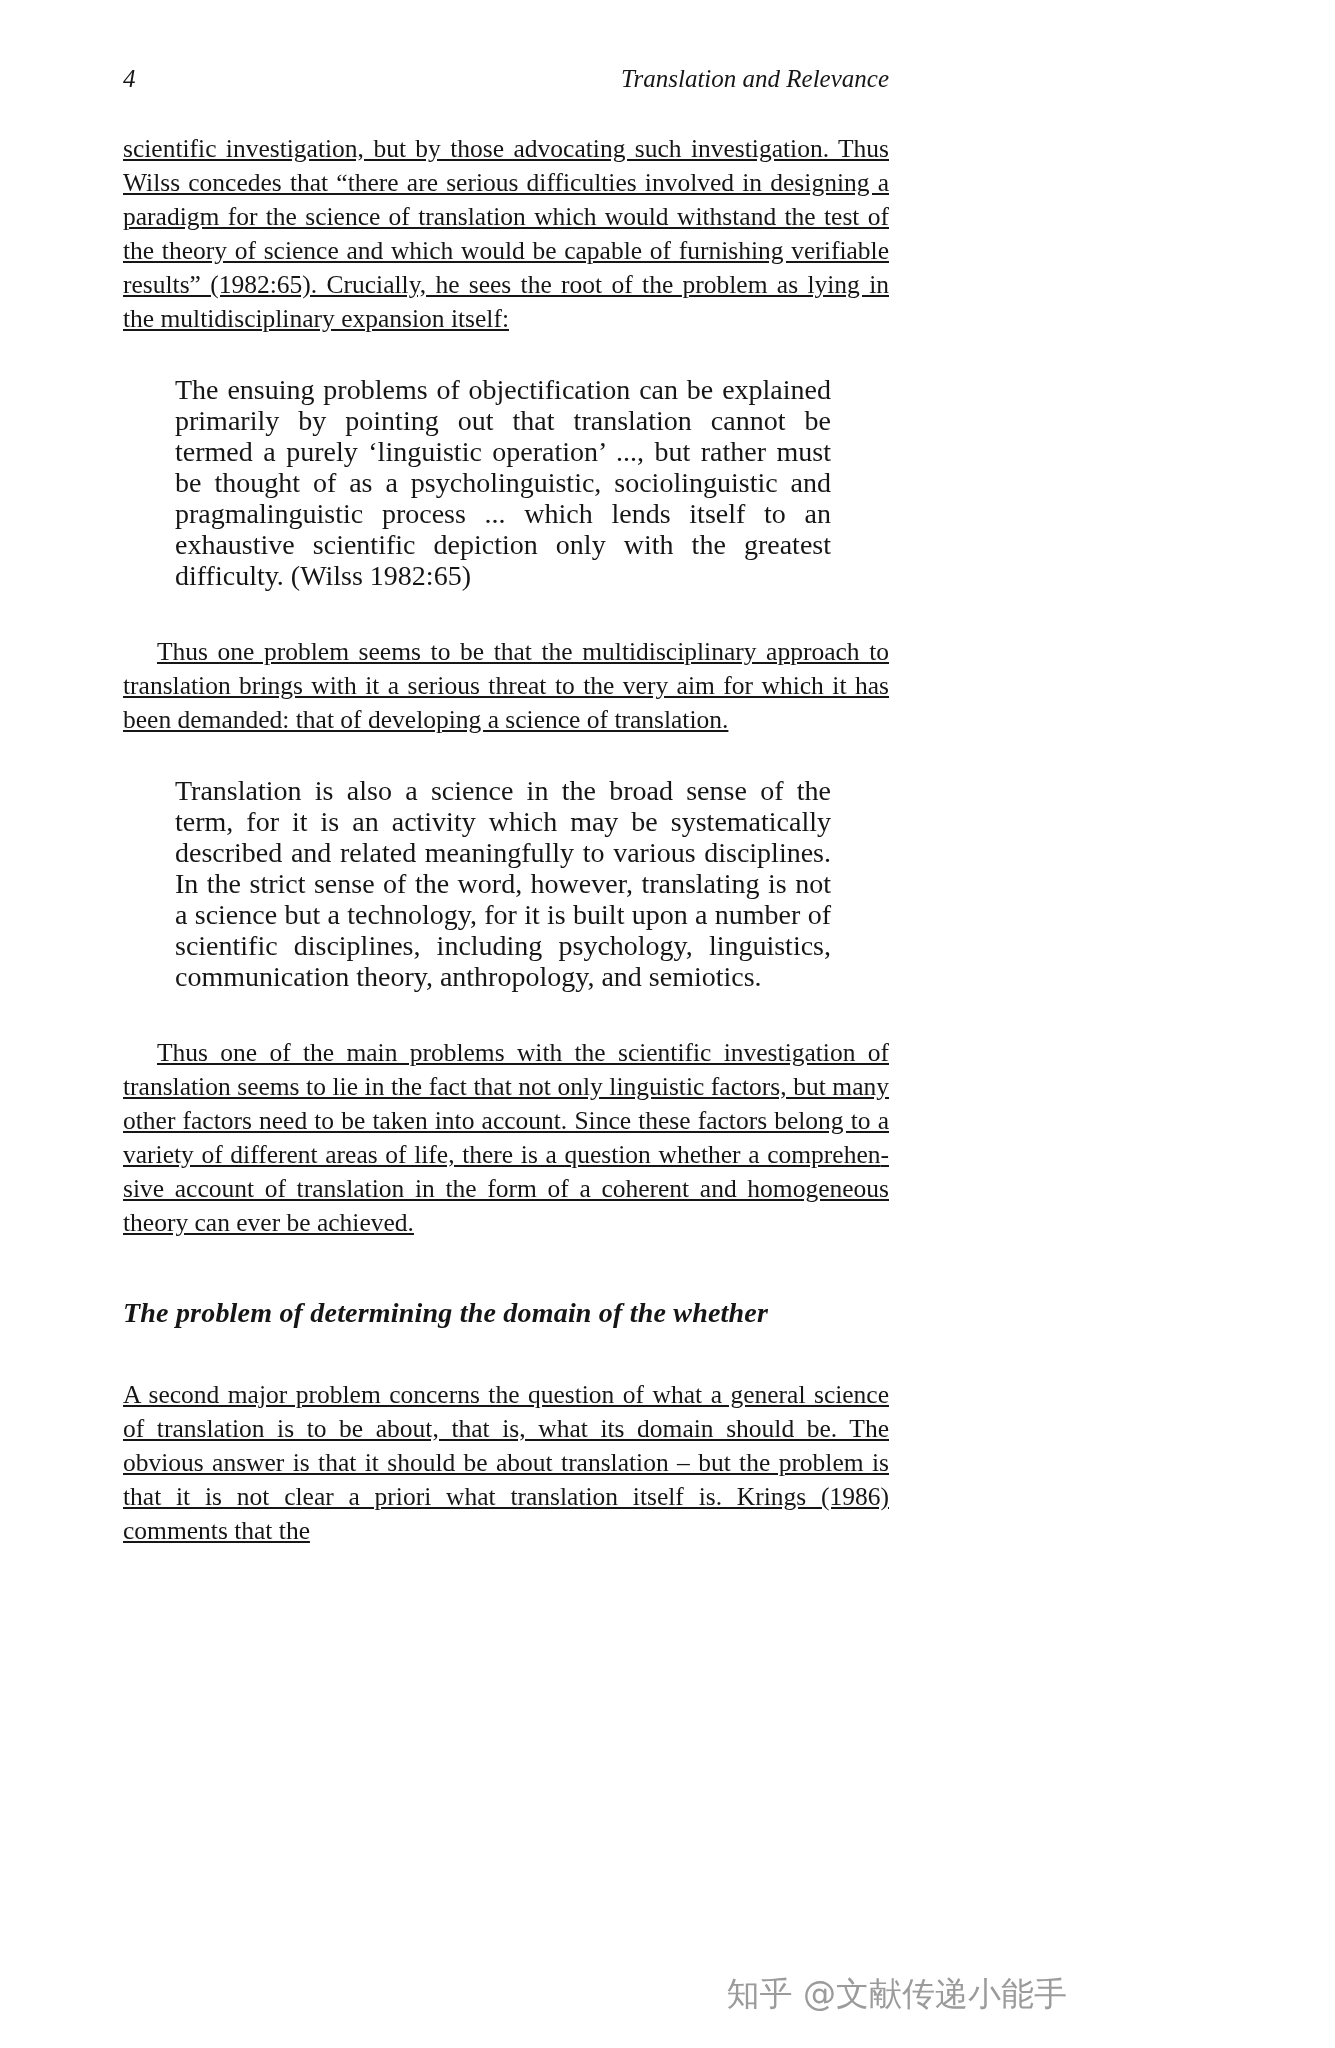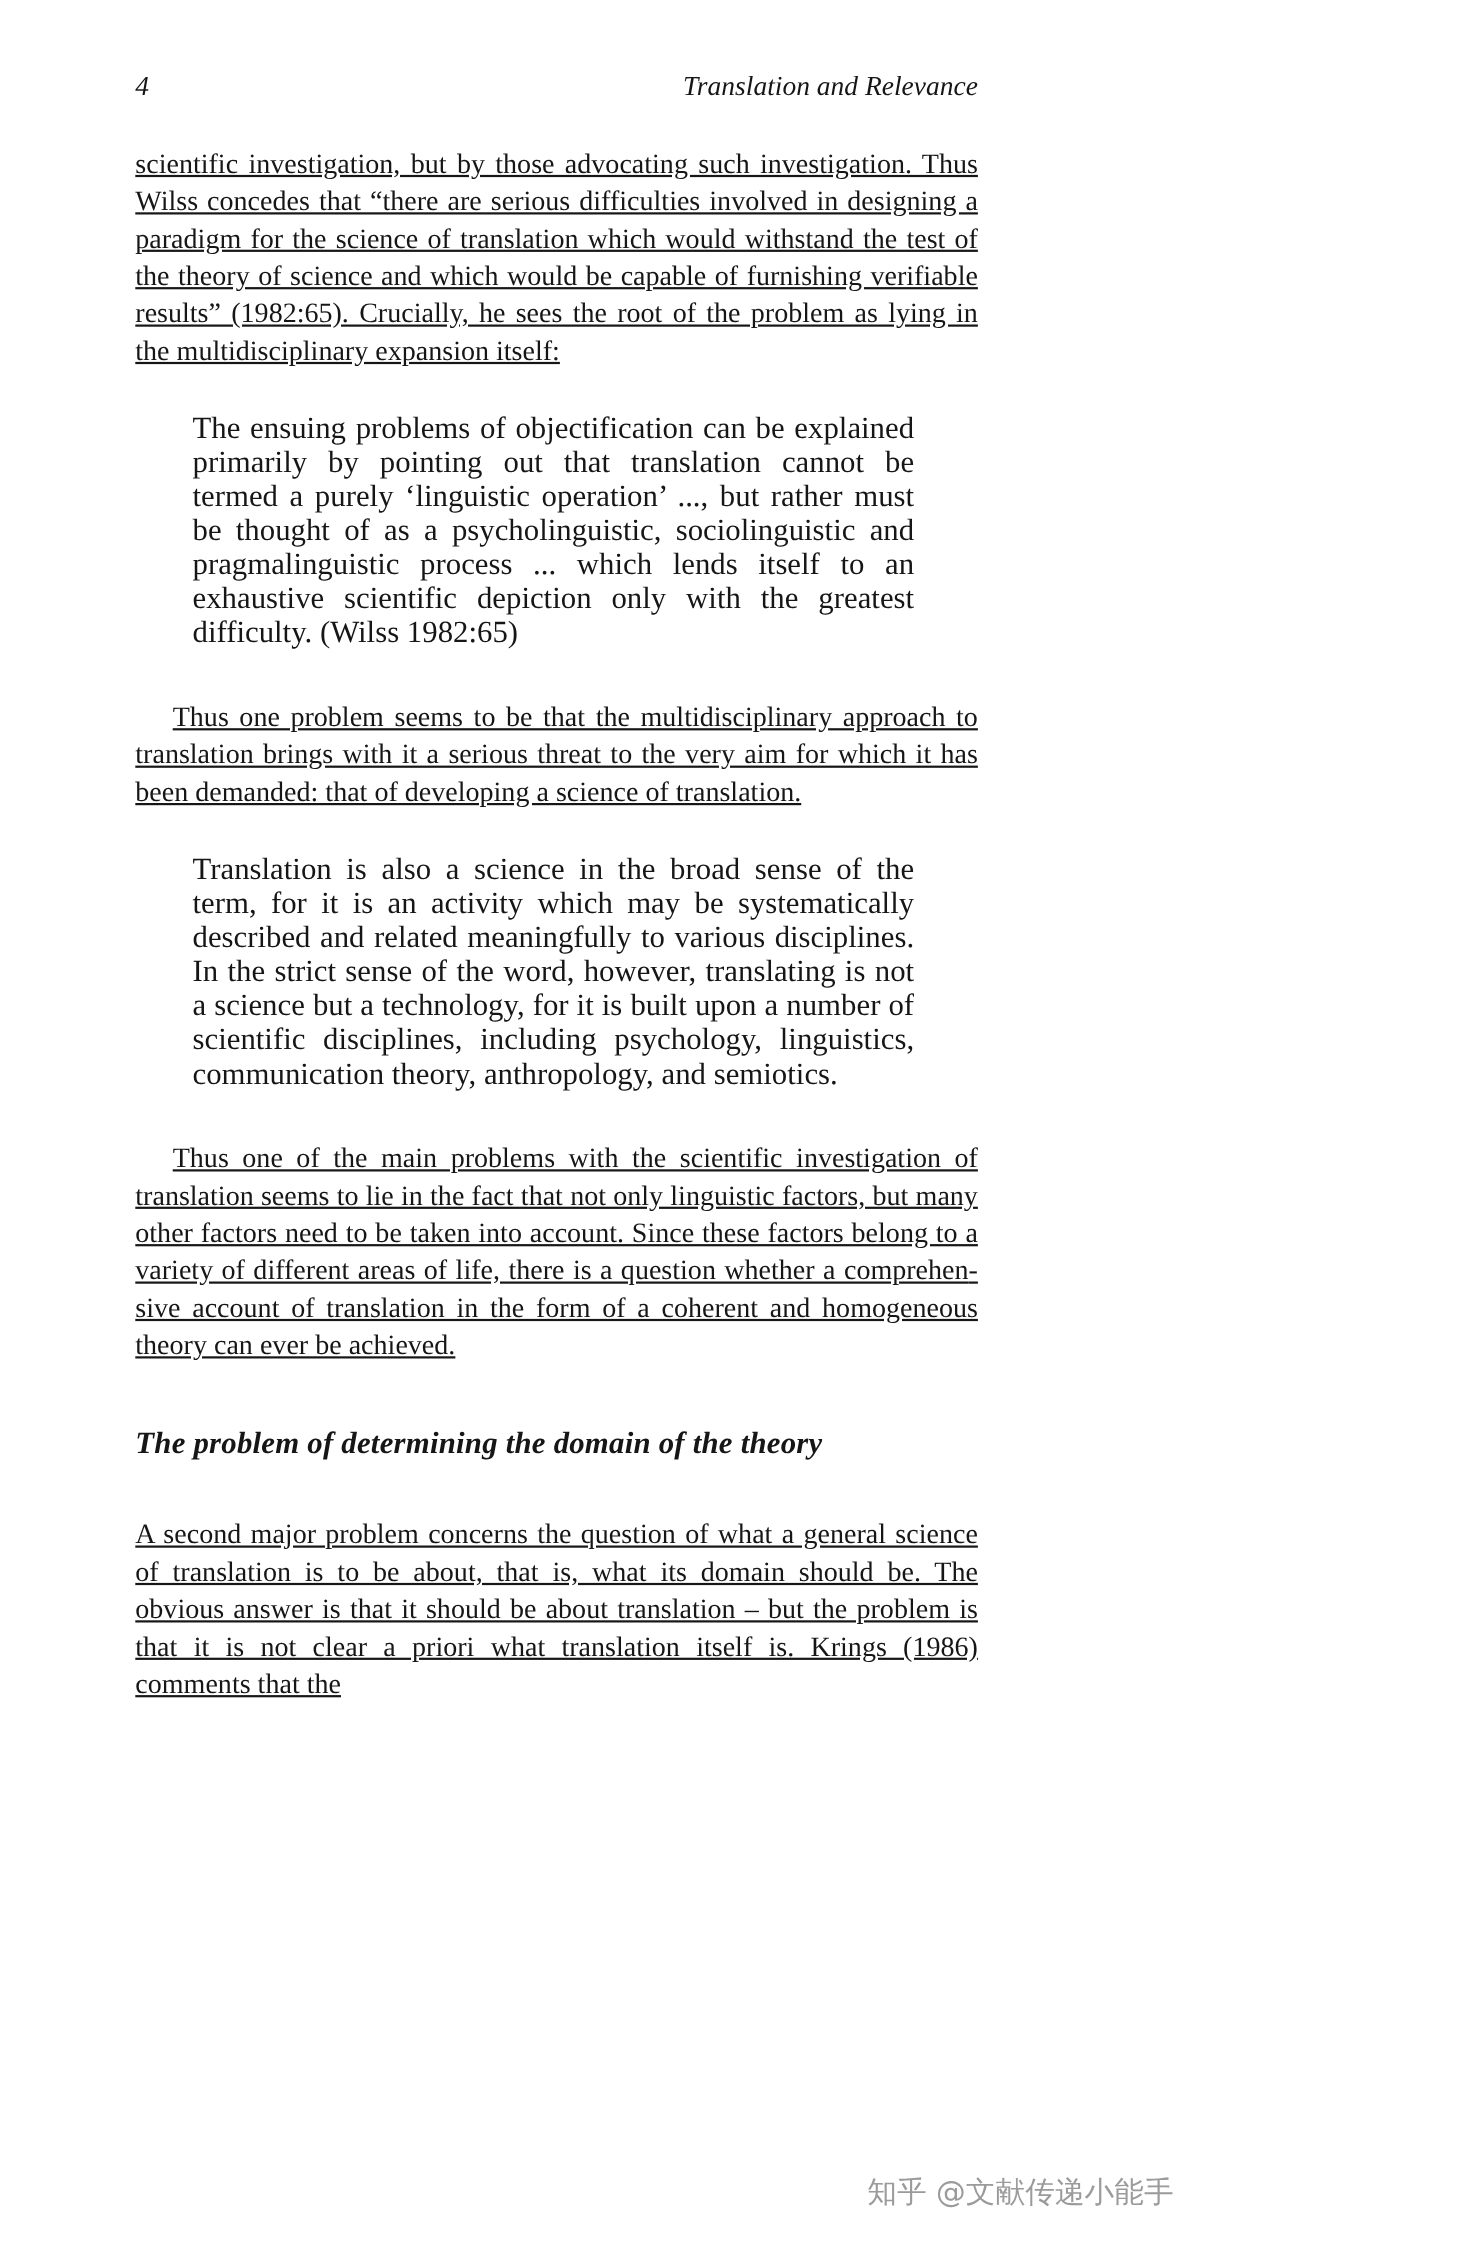--- a/index.html
+++ b/index.html
@@ -56,21 +56,21 @@
     font-style: italic;
     font-weight: bold;
     letter-spacing: 0.2px;
     text-align: left;
   }
   .watermark {
     position: absolute;
     top: 1976px;
     right: 268px;
     font-family: "DejaVu Sans", sans-serif;
-    font-size: 27px;
+    font-size: 33px;
     line-height: 36px;
     white-space: nowrap;
   }
 </style>
 </head>
 <body>
 
 <div class="page-column">
 
   <div class="running-header">
@@ -84,21 +84,21 @@
 
     <blockquote class="extract">The ensuing problems of objectification can be explained primarily by pointing out that translation cannot be termed a purely ‘linguistic operation’ ..., but rather must be thought of as a psycholinguistic, sociolinguistic and pragmalinguistic process ... which lends itself to an exhaustive scientific depiction only with the greatest difficulty. (Wilss 1982:65)</blockquote>
 
     <p class="indent">Thus one problem seems to be that the multidisciplinary approach to translation brings with it a serious threat to the very aim for which it has been demanded: that of developing a science of translation.</p>
 
 
     <blockquote class="extract">Translation is also a science in the broad sense of the term, for it is an activity which may be systematically described and related meaningfully to various disciplines. In the strict sense of the word, however, translating is not a science but a technology, for it is built upon a number of scientific disciplines, including psychology, lin­guistics, communication theory, anthropology, and semiotics.</blockquote>
 
     <p class="indent">Thus one of the main problems with the scientific investigation of translation seems to lie in the fact that not only linguistic factors, but many other factors need to be taken into account. Since these factors belong to a variety of different areas of life, there is a question whether a comprehen­sive account of translation in the form of a coherent and homogeneous theory can ever be achieved.</p>
 
-    <h2 class="section-heading">The problem of determining the domain of the theory</h2>
+    <h2 class="section-heading">The problem of determining the domain of the whether</h2>
 
     <p>A second major problem concerns the question of what a general science of translation is to be about, that is, what its domain should be. The obvious answer is that it should be about translation – but the problem is that it is not clear a priori what translation itself is. Krings (1986) comments that the</p>
 
   </div>
 
 </div>
 
 <div class="watermark" style="color: rgb(155, 155, 155);">知乎 @文献传递小能手</div>
 
 </body></html>

